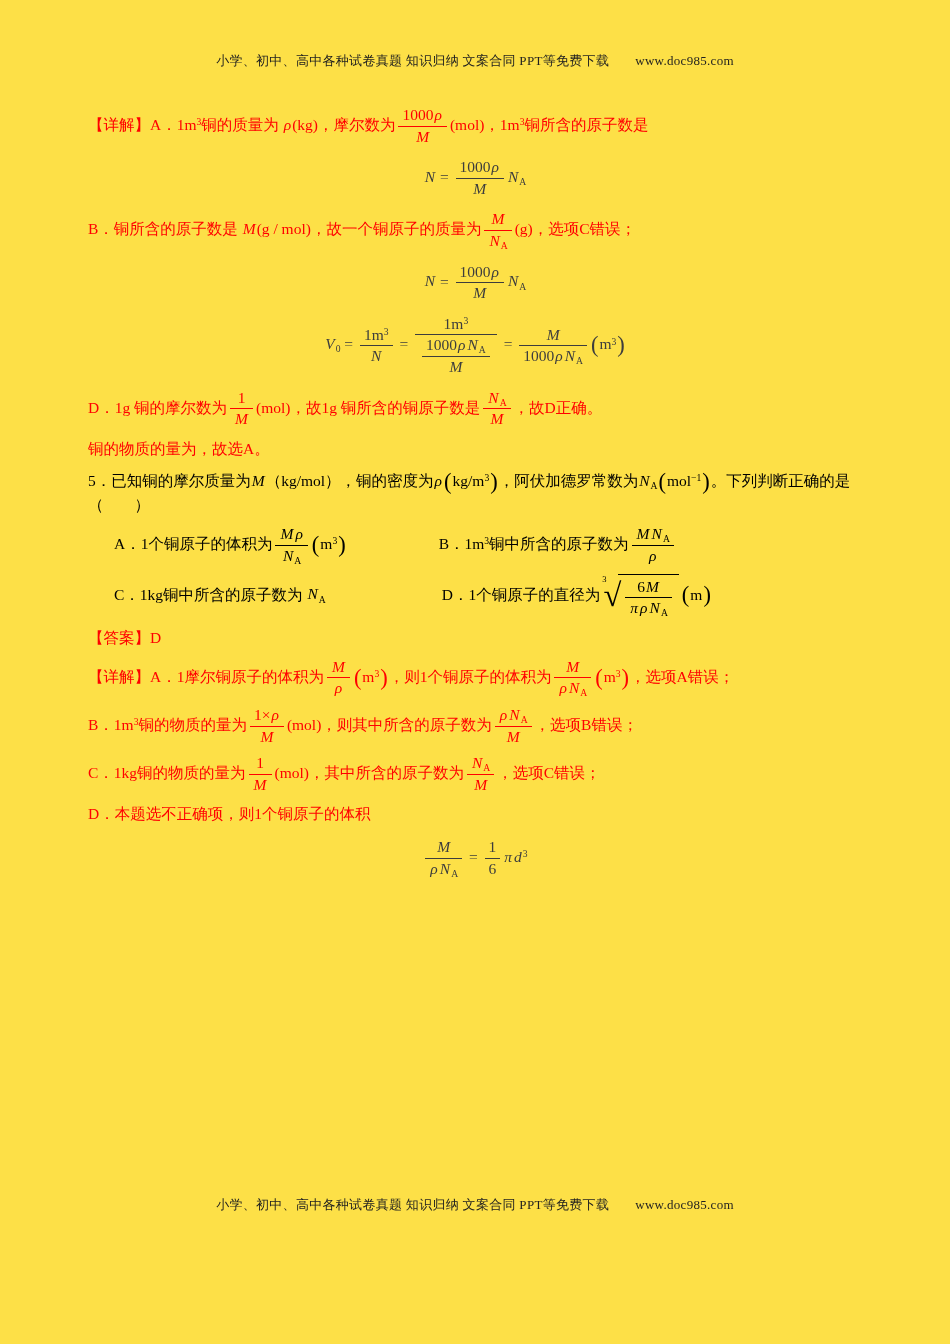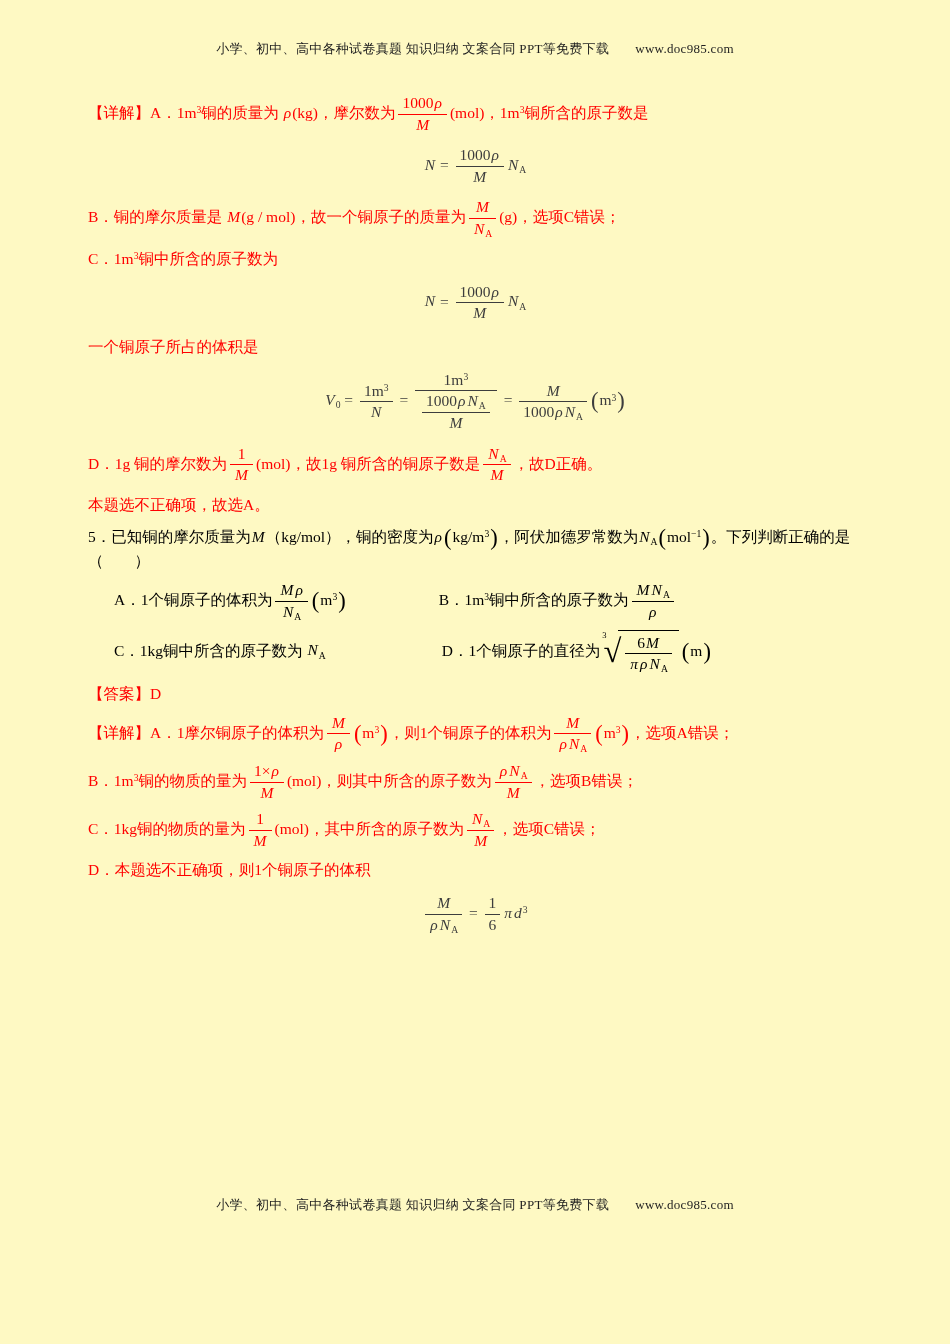--- a/index.html
+++ b/index.html
@@ -1,22 +1,22 @@
 <!DOCTYPE html>
 <html><head>
 <meta charset="utf-8">
 <style>
   * { margin:0; padding:0; box-sizing:border-box; }
   html,body { background:#ffffff; }
   .page {
     position:relative;
     width:950px; height:1344px;
     margin:0 auto;
-    background:#fef9c3;
-    padding:40px 88px 0;
+    background:#fde047;
+    padding:52px 88px 0;
     font-family:"Liberation Serif","DejaVu Serif",serif;
     font-size:15.5px;
     color:#000000;
     overflow:hidden;
   }
   .hf { text-align:center; font-size:13px; color:#1f1f1f; letter-spacing:0.3px; }
   .hf .hf-url { margin-left:26px; }
   .header { margin-bottom:36px; }
   .footer { position:absolute; left:88px; right:88px; top:1196px; }
   .content { position:relative; }
@@ -43,27 +43,25 @@
 
 <div class="page">
 
   <div class="hf header">
     <span>小学、初中、高中各种试卷真题 知识归纳 文案合同 PPT等免费下载</span><span class="hf-url">www.doc985.com</span>
   </div>
 
   <div class="content">
       <div class="block para" style="color: rgb(255, 0, 0);"><span class="t">【详解】A．</span><span class="t">1m</span><span class="sp">3</span><span class="t">铜的质量为 </span><span class="v">ρ</span><span class="t">(kg)</span><span class="t">，摩尔数为</span><span class="frac"><span class="num"><span class="t">1000</span><span class="v">ρ</span></span><span class="den"><span class="v">M</span></span></span><span class="t">(mol)</span><span class="t">，</span><span class="t">1m</span><span class="sp">3</span><span class="t">铜所含的原子数是</span></div>
       <div class="block formula" style="color: rgb(61, 61, 61);"><span class="v">N</span><span class="t"> = </span><span class="frac"><span class="num"><span class="t">1000</span><span class="v">ρ</span></span><span class="den"><span class="v">M</span></span></span><span class="v">N</span><span class="sb">A</span></div>
-      <div class="block para" style="color: rgb(255, 0, 0);"><span class="t">B．铜的摩尔质量是 </span><span class="v">M</span><span class="t">(g / mol)</span><span class="t">，故一个铜原子的质量为</span><span class="frac"><span class="num"><span class="v">M</span></span><span class="den"><span class="v">N</span><span class="sb">A</span></span></span><span class="t">(g)</span><span class="t">，选项C错误；</span></div>
-      <div class="block para" style="color: rgb(255, 0, 0);"><span class="t">C．</span><span class="t">1m</span><span class="sp">3</span><span class="t">铜中所含的原子数为</span></div>
+      <div class="block para" style="color: rgb(255, 0, 0);"><span class="t">B．铜所含的原子数是 </span><span class="v">M</span><span class="t">(g / mol)</span><span class="t">，故一个铜原子的质量为</span><span class="frac"><span class="num"><span class="v">M</span></span><span class="den"><span class="v">N</span><span class="sb">A</span></span></span><span class="t">(g)</span><span class="t">，选项C错误；</span></div>
       <div class="block formula" style="color: rgb(61, 61, 61);"><span class="v">N</span><span class="t"> = </span><span class="frac"><span class="num"><span class="t">1000</span><span class="v">ρ</span></span><span class="den"><span class="v">M</span></span></span><span class="v">N</span><span class="sb">A</span></div>
-      <div class="block para" style="color: rgb(255, 0, 0);"><span class="t">一个铜原子所占的体积是</span></div>
       <div class="block formula" style="color: rgb(61, 61, 61);"><span class="v">V</span><span class="sb">0</span><span class="t"> = </span><span class="frac"><span class="num"><span class="t">1m</span><span class="sp">3</span></span><span class="den"><span class="v">N</span></span></span><span class="t"> = </span><span class="frac"><span class="num"><span class="t">1m</span><span class="sp">3</span></span><span class="den"><span class="frac"><span class="num"><span class="t">1000</span><span class="v">ρ</span><span class="v">N</span><span class="sb">A</span></span><span class="den"><span class="v">M</span></span></span></span></span><span class="t"> = </span><span class="frac"><span class="num"><span class="v">M</span></span><span class="den"><span class="t">1000</span><span class="v">ρ</span><span class="v">N</span><span class="sb">A</span></span></span><span class="bigp">(</span><span class="t">m</span><span class="sp">3</span><span class="bigp">)</span></div>
       <div class="block para" style="color: rgb(255, 0, 0);"><span class="t">D．</span><span class="t">1g</span><span class="t"> 铜的摩尔数为</span><span class="frac"><span class="num"><span class="t">1</span></span><span class="den"><span class="v">M</span></span></span><span class="t">(mol)</span><span class="t">，故</span><span class="t">1g</span><span class="t"> 铜所含的铜原子数是</span><span class="frac"><span class="num"><span class="v">N</span><span class="sb">A</span></span><span class="den"><span class="v">M</span></span></span><span class="t">，故D正确。</span></div>
-      <div class="block para" style="color: rgb(255, 0, 0);"><span class="t">本题选不正确项，故选A。</span></div>
+      <div class="block para" style="color: rgb(255, 0, 0);"><span class="t">铜的物质的量为，故选A。</span></div>
       <div class="block para" style="color: rgb(0, 0, 0);"><span class="t">5．已知铜的摩尔质量为</span><span class="v">M</span><span class="t">（kg/mol），铜的密度为</span><span class="v">ρ</span><span class="bigp">(</span><span class="t">kg/m</span><span class="sp">3</span><span class="bigp">)</span><span class="t">，阿伏加德罗常数为</span><span class="v">N</span><span class="sb">A</span><span class="bigp">(</span><span class="t">mol</span><span class="sp">−1</span><span class="bigp">)</span><span class="t">。下列判断正确的是（　　）</span></div>
       <div class="block para indent" style="color: rgb(0, 0, 0);"><span class="t">A．1个铜原子的体积为</span><span class="frac"><span class="num"><span class="v">M</span><span class="v">ρ</span></span><span class="den"><span class="v">N</span><span class="sb">A</span></span></span><span class="bigp">(</span><span class="t">m</span><span class="sp">3</span><span class="bigp">)</span><span class="gap" style="width: 92px;"></span><span class="t">B．</span><span class="t">1m</span><span class="sp">3</span><span class="t">铜中所含的原子数为</span><span class="frac"><span class="num"><span class="v">M</span><span class="v">N</span><span class="sb">A</span></span><span class="den"><span class="v">ρ</span></span></span></div>
       <div class="block para indent" style="color: rgb(0, 0, 0);"><span class="t">C．1kg铜中所含的原子数为 </span><span class="v">N</span><span class="sb">A</span><span class="gap" style="width: 116px;"></span><span class="t">D．1个铜原子的直径为</span><span class="root">
           <span class="deg">3</span>
           <span class="sym">√</span>
           <span class="rad"><span class="frac"><span class="num"><span class="t">6</span><span class="v">M</span></span><span class="den"><span class="v">π</span><span class="v">ρ</span><span class="v">N</span><span class="sb">A</span></span></span></span>
         </span><span class="bigp">(</span><span class="t">m</span><span class="bigp">)</span></div>
       <div class="block para" style="color: rgb(255, 0, 0);"><span class="t">【答案】D</span></div>
       <div class="block para" style="color: rgb(255, 0, 0);"><span class="t">【详解】A．1摩尔铜原子的体积为</span><span class="frac"><span class="num"><span class="v">M</span></span><span class="den"><span class="v">ρ</span></span></span><span class="bigp">(</span><span class="t">m</span><span class="sp">3</span><span class="bigp">)</span><span class="t">，则1个铜原子的体积为</span><span class="frac"><span class="num"><span class="v">M</span></span><span class="den"><span class="v">ρ</span><span class="v">N</span><span class="sb">A</span></span></span><span class="bigp">(</span><span class="t">m</span><span class="sp">3</span><span class="bigp">)</span><span class="t">，选项A错误；</span></div>
       <div class="block para" style="color: rgb(255, 0, 0);"><span class="t">B．</span><span class="t">1m</span><span class="sp">3</span><span class="t">铜的物质的量为</span><span class="frac"><span class="num"><span class="t">1×</span><span class="v">ρ</span></span><span class="den"><span class="v">M</span></span></span><span class="t">(mol)</span><span class="t">，则其中所含的原子数为</span><span class="frac"><span class="num"><span class="v">ρ</span><span class="v">N</span><span class="sb">A</span></span><span class="den"><span class="v">M</span></span></span><span class="t">，选项B错误；</span></div>

